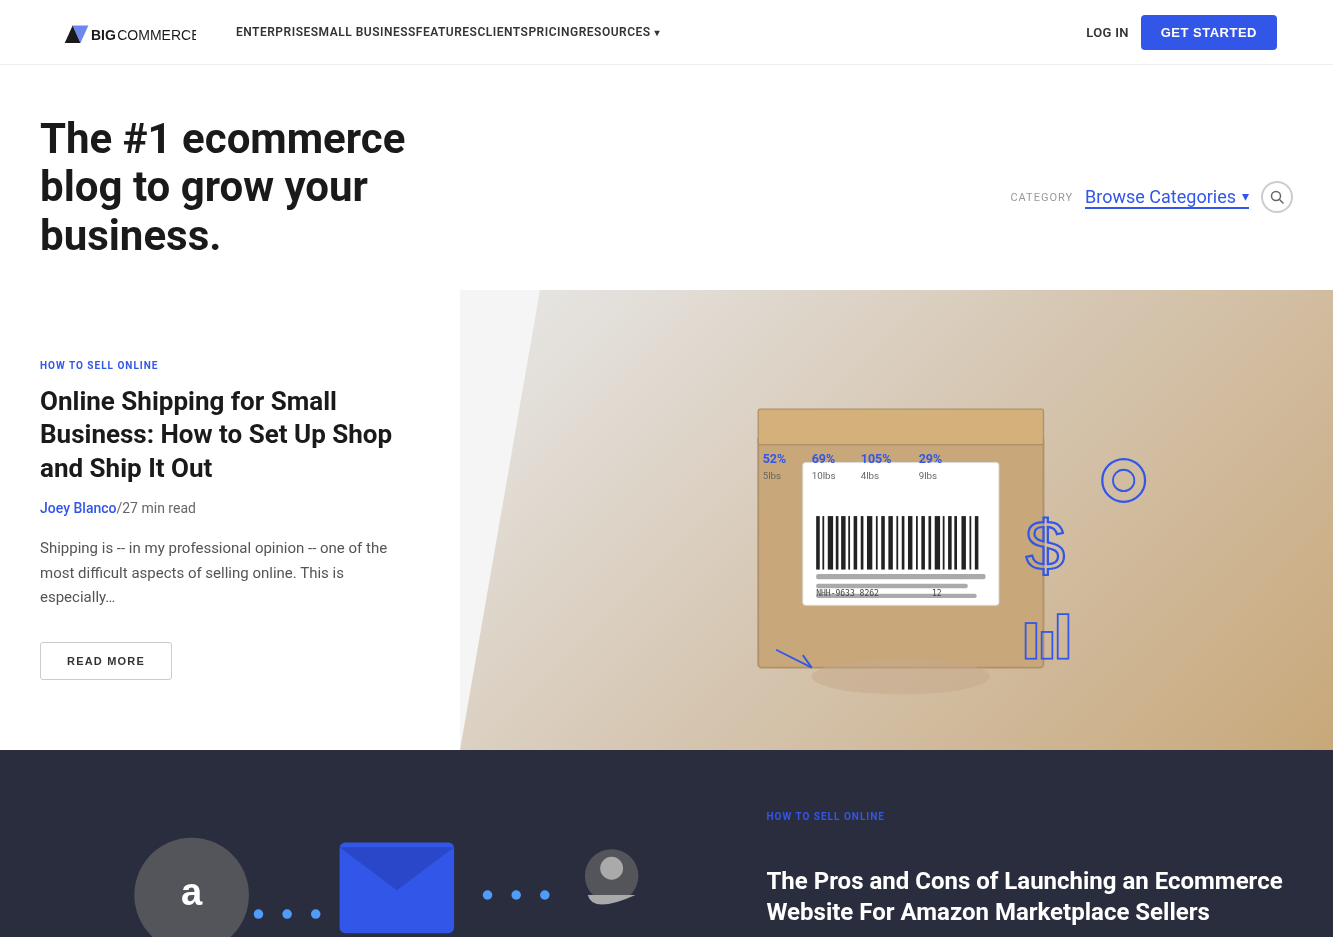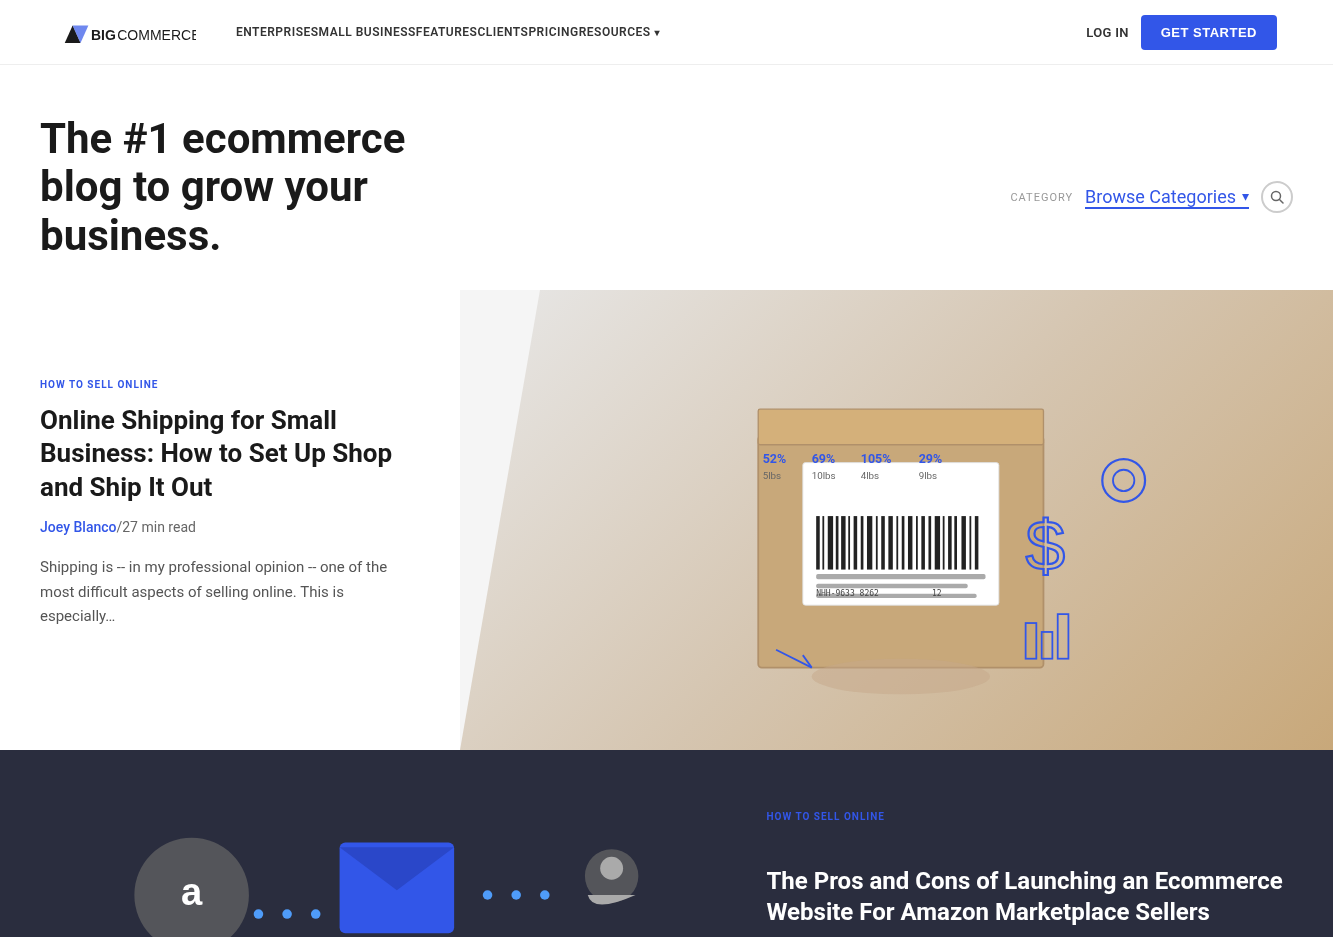--- a/index.html
+++ b/index.html
@@ -295,20 +295,21 @@
 <div class="first-article-wrapper">
   <div class="first-article-content">
     <div class="article-category-tag">HOW TO SELL ONLINE</div>
     <h2 class="article-title-main">Online Shipping for Small Business: How to Set Up Shop and Ship It Out</h2>
     <div class="article-meta">
       <span class="author">Joey Blanco</span>
       <span>/</span>
       <span>27 min read</span>
     </div>
     <p class="article-excerpt">Shipping is -- in my professional opinion -- one of the most difficult aspects of selling online. This is especially…</p>
+    <button class="btn-read-more">READ MORE</button>
   </div>
 
   <div class="first-article-image-area">
     <div class="diagonal-clip"></div>
 
     <div class="box-illustration">
       <svg viewBox="0 0 700 460" xmlns="http://www.w3.org/2000/svg" width="100%" height="100%">
 
         <rect x="150" y="130" width="320" height="260" rx="4" fill="#c8a87a" stroke="#b0906a" stroke-width="2"></rect>
 

